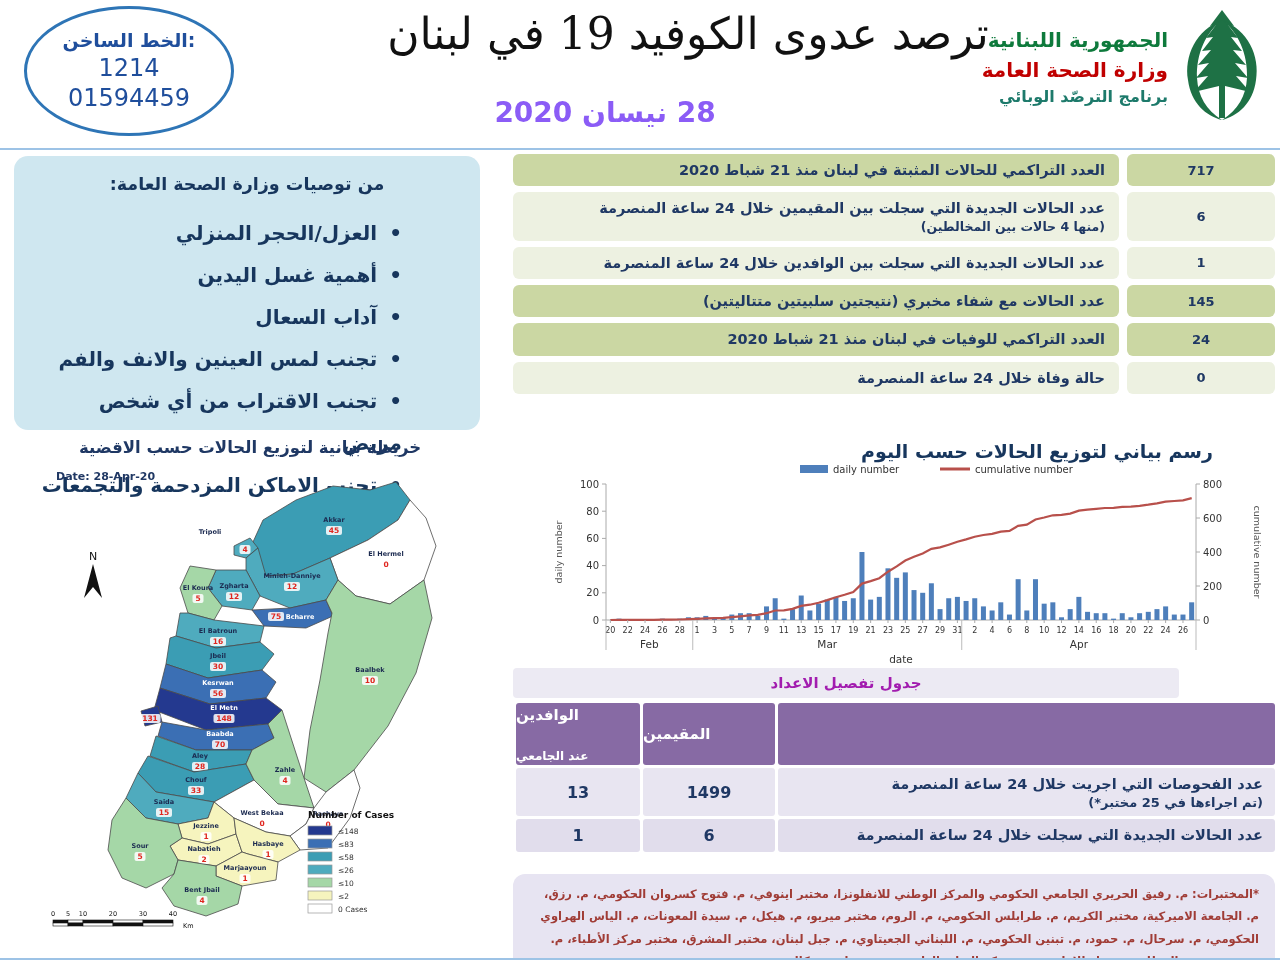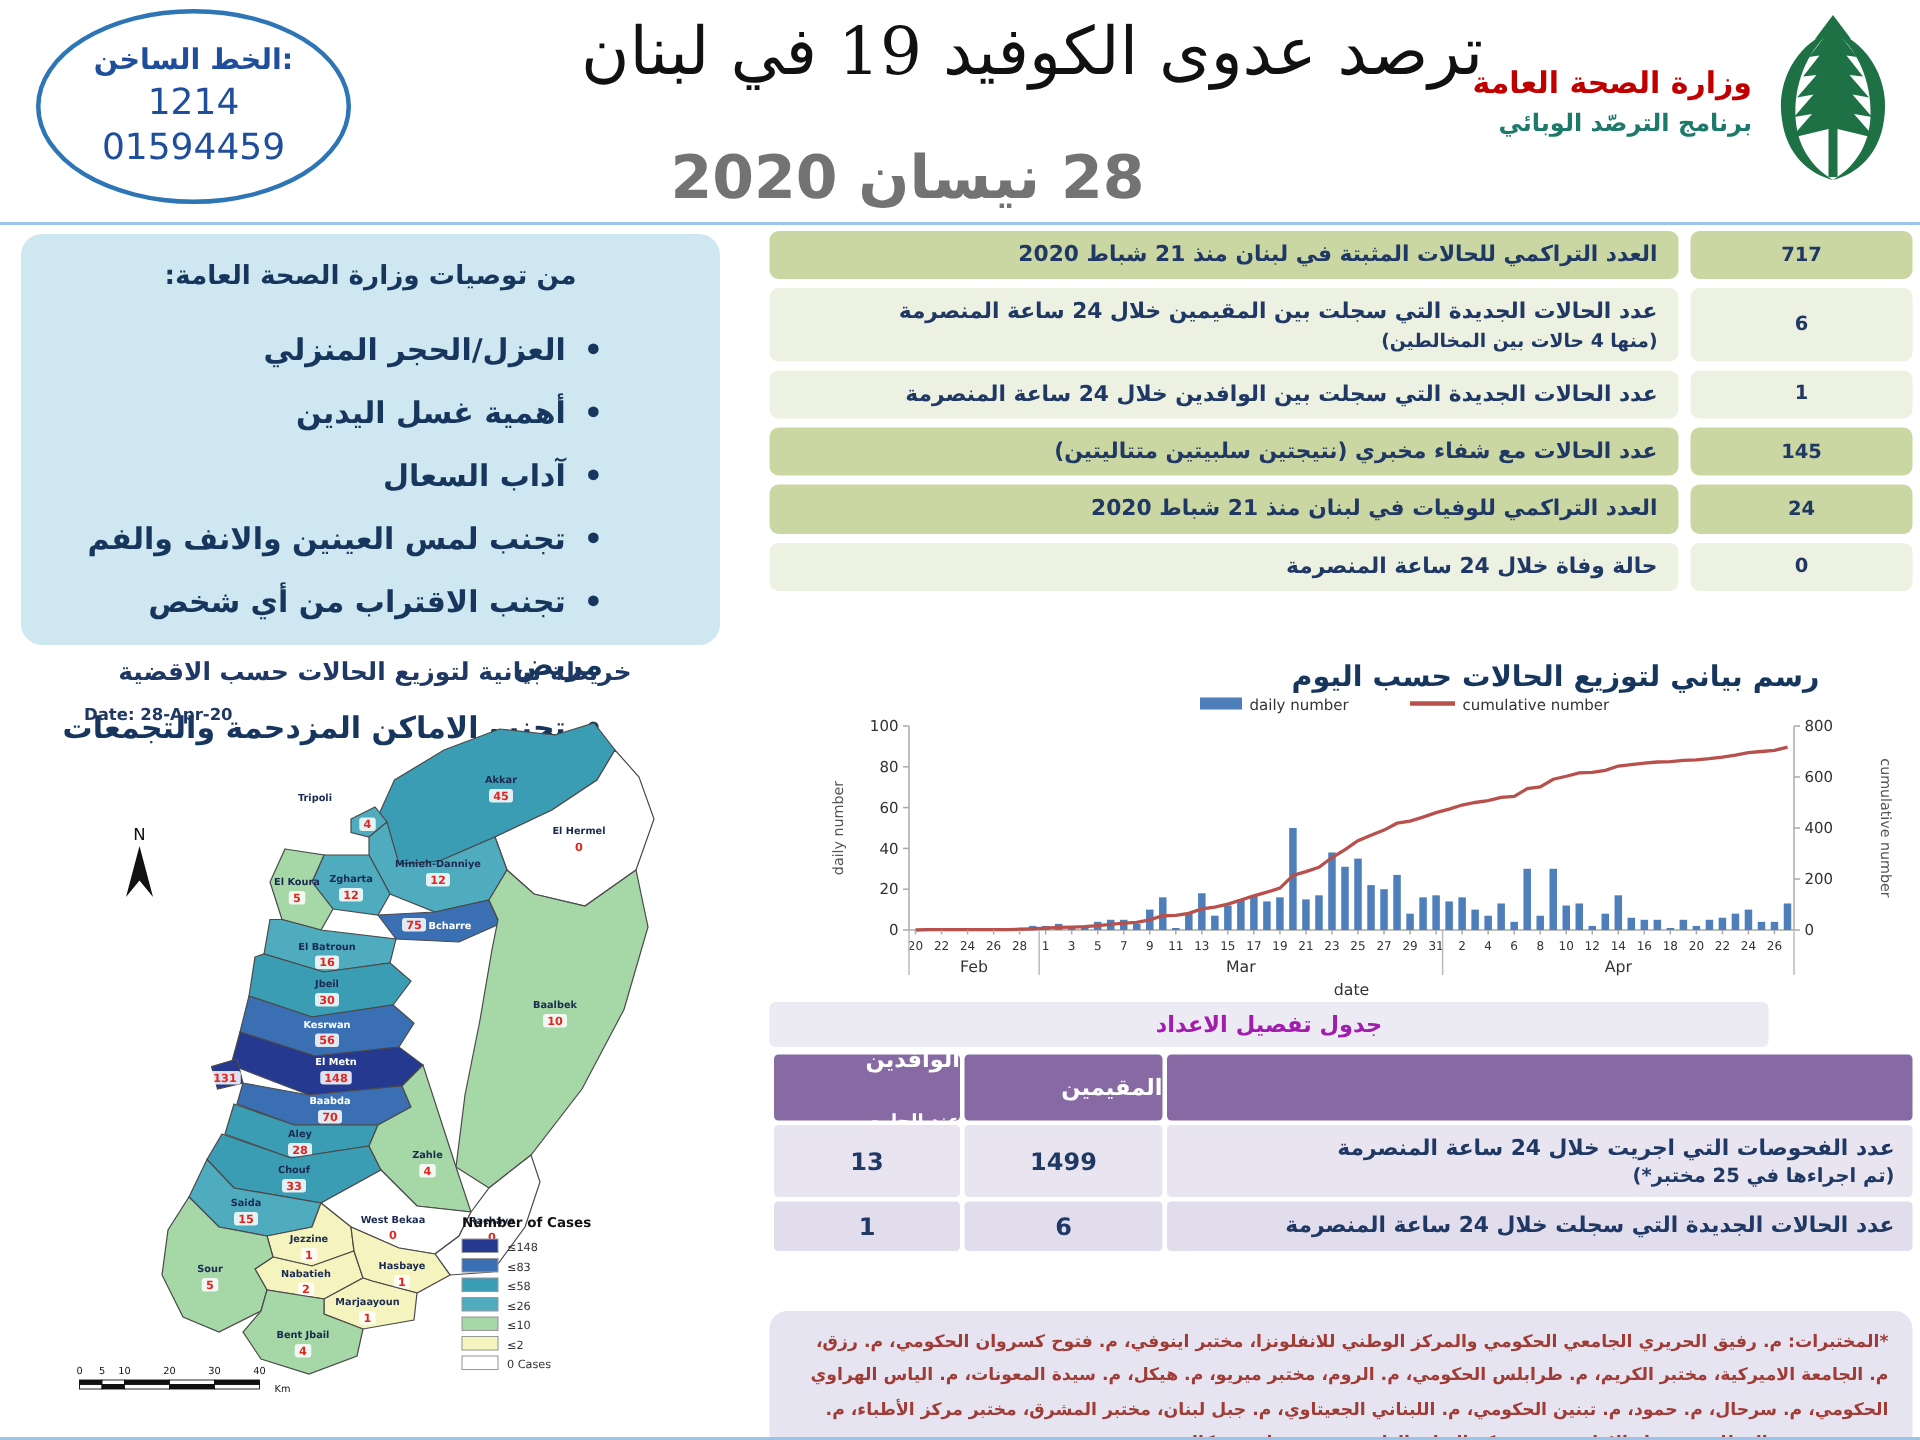--- a/index.html
+++ b/index.html
@@ -18,21 +18,21 @@
   }
   .hotline .hl-label{font-size:19px;font-weight:bold;}
   .hotline .hl-num{font-size:24px;}
   .main-title{
     position:absolute;left:688px;top:8px;transform:translateX(-50%);
     font-family:"DejaVu Serif","Liberation Serif",serif;
     font-size:44px;color:#111;white-space:nowrap;direction:rtl;
   }
   .report-date{
     position:absolute;left:605px;top:96px;transform:translateX(-50%);
-    font-size:40px;font-weight:bold;color:#737373;white-space:nowrap;direction:rtl;
+    font-size:28px;font-weight:bold;color:#8b5cf6;white-space:nowrap;direction:rtl;
   }
   .gov-block{position:absolute;right:12px;top:8px;display:flex;flex-direction:row-reverse;align-items:center;}
   .gov-logo{width:92px;height:118px;}
   .gov-lines{text-align:right;margin-right:8px;direction:rtl;line-height:1.5;}
   .gov-l1{color:#0e7a3c;font-weight:bold;font-size:20px;letter-spacing:1px;}
   .gov-l2{color:#c00000;font-weight:bold;font-size:20px;letter-spacing:1px;}
   .gov-l3{color:#1d7a6b;font-weight:bold;font-size:16px;}
   
   .reco-box{
     position:absolute;left:14px;top:156px;width:466px;height:274px;
@@ -66,21 +66,21 @@
   
   .dt-title{
     position:absolute;left:513px;top:668px;width:666px;height:30px;background:#eceaf3;border-radius:4px;
     display:flex;align-items:center;justify-content:center;font-size:15px;font-weight:bold;color:#a21caf;direction:rtl;
   }
   .dt-grid{
     position:absolute;left:513px;top:703px;width:762px;
     display:grid;grid-template-columns:497px 132px 124px;gap:3px;direction:rtl;
   }
   .dt-cell{border-radius:3px;box-sizing:border-box;}
-  .dt-head{background:#876aa4;color:#ffffff;display:flex;flex-direction:column;align-items:flex-start;justify-content:center;height:44px;gap:25px;}
+  .dt-head{background:#876aa4;color:#ffffff;display:flex;flex-direction:column;align-items:flex-end;justify-content:center;height:62px;gap:25px;}
   .dt-head .h1{font-size:15px;font-weight:bold;}
   .dt-head .h2{font-size:12px;font-weight:bold;}
   .dt-label{display:flex;flex-direction:column;justify-content:center;text-align:right;padding:6px 12px;direction:rtl;}
   .dt-label .l1{font-size:14.5px;font-weight:600;color:#1f3864;line-height:1.45;}
   .dt-label .l2{font-size:13px;font-weight:600;color:#1f3864;}
   .dt-val{display:flex;align-items:center;justify-content:center;font-size:16px;font-weight:bold;color:#1f3864;}
   .row-a{background:#e8e5f1;}
   .row-b{background:#e1ddec;}
   
   .footnote{
@@ -111,20 +111,21 @@
 
   <div class="gov-block">
     <svg class="gov-logo" viewBox="0 0 92 118">
       <g fill="#1e7145">
         <polygon points="46,2 58,18 52,17 62,30 55,29 66,43 57,42 70,57 59,55 72,70 60,68 74,84 49,78 49,110 43,110 43,78 18,84 32,68 20,70 33,55 22,57 35,42 26,43 37,29 30,30 40,17 34,18"></polygon>
         <path d="M46,12 C20,22 8,48 12,72 C15,95 30,108 46,112 C30,102 22,88 21,70 C20,46 30,24 46,12 Z"></path>
         <path d="M46,12 C72,22 84,48 80,72 C77,95 62,108 46,112 C62,102 70,88 71,70 C72,46 62,24 46,12 Z"></path>
       </g>
     </svg>
     <div class="gov-lines">
+      <div class="gov-l1">الجمهورية اللبنانية</div>
       <div class="gov-l2">وزارة الصحة العامة</div>
       <div class="gov-l3">برنامج الترصّد الوبائي</div>
     </div>
   </div>
 </div>
 
 <div class="reco-box">
   <div class="reco-title">من توصيات وزارة الصحة العامة:</div>
   <ul class="reco-list">
       <li>العزل/الحجر المنزلي</li>

